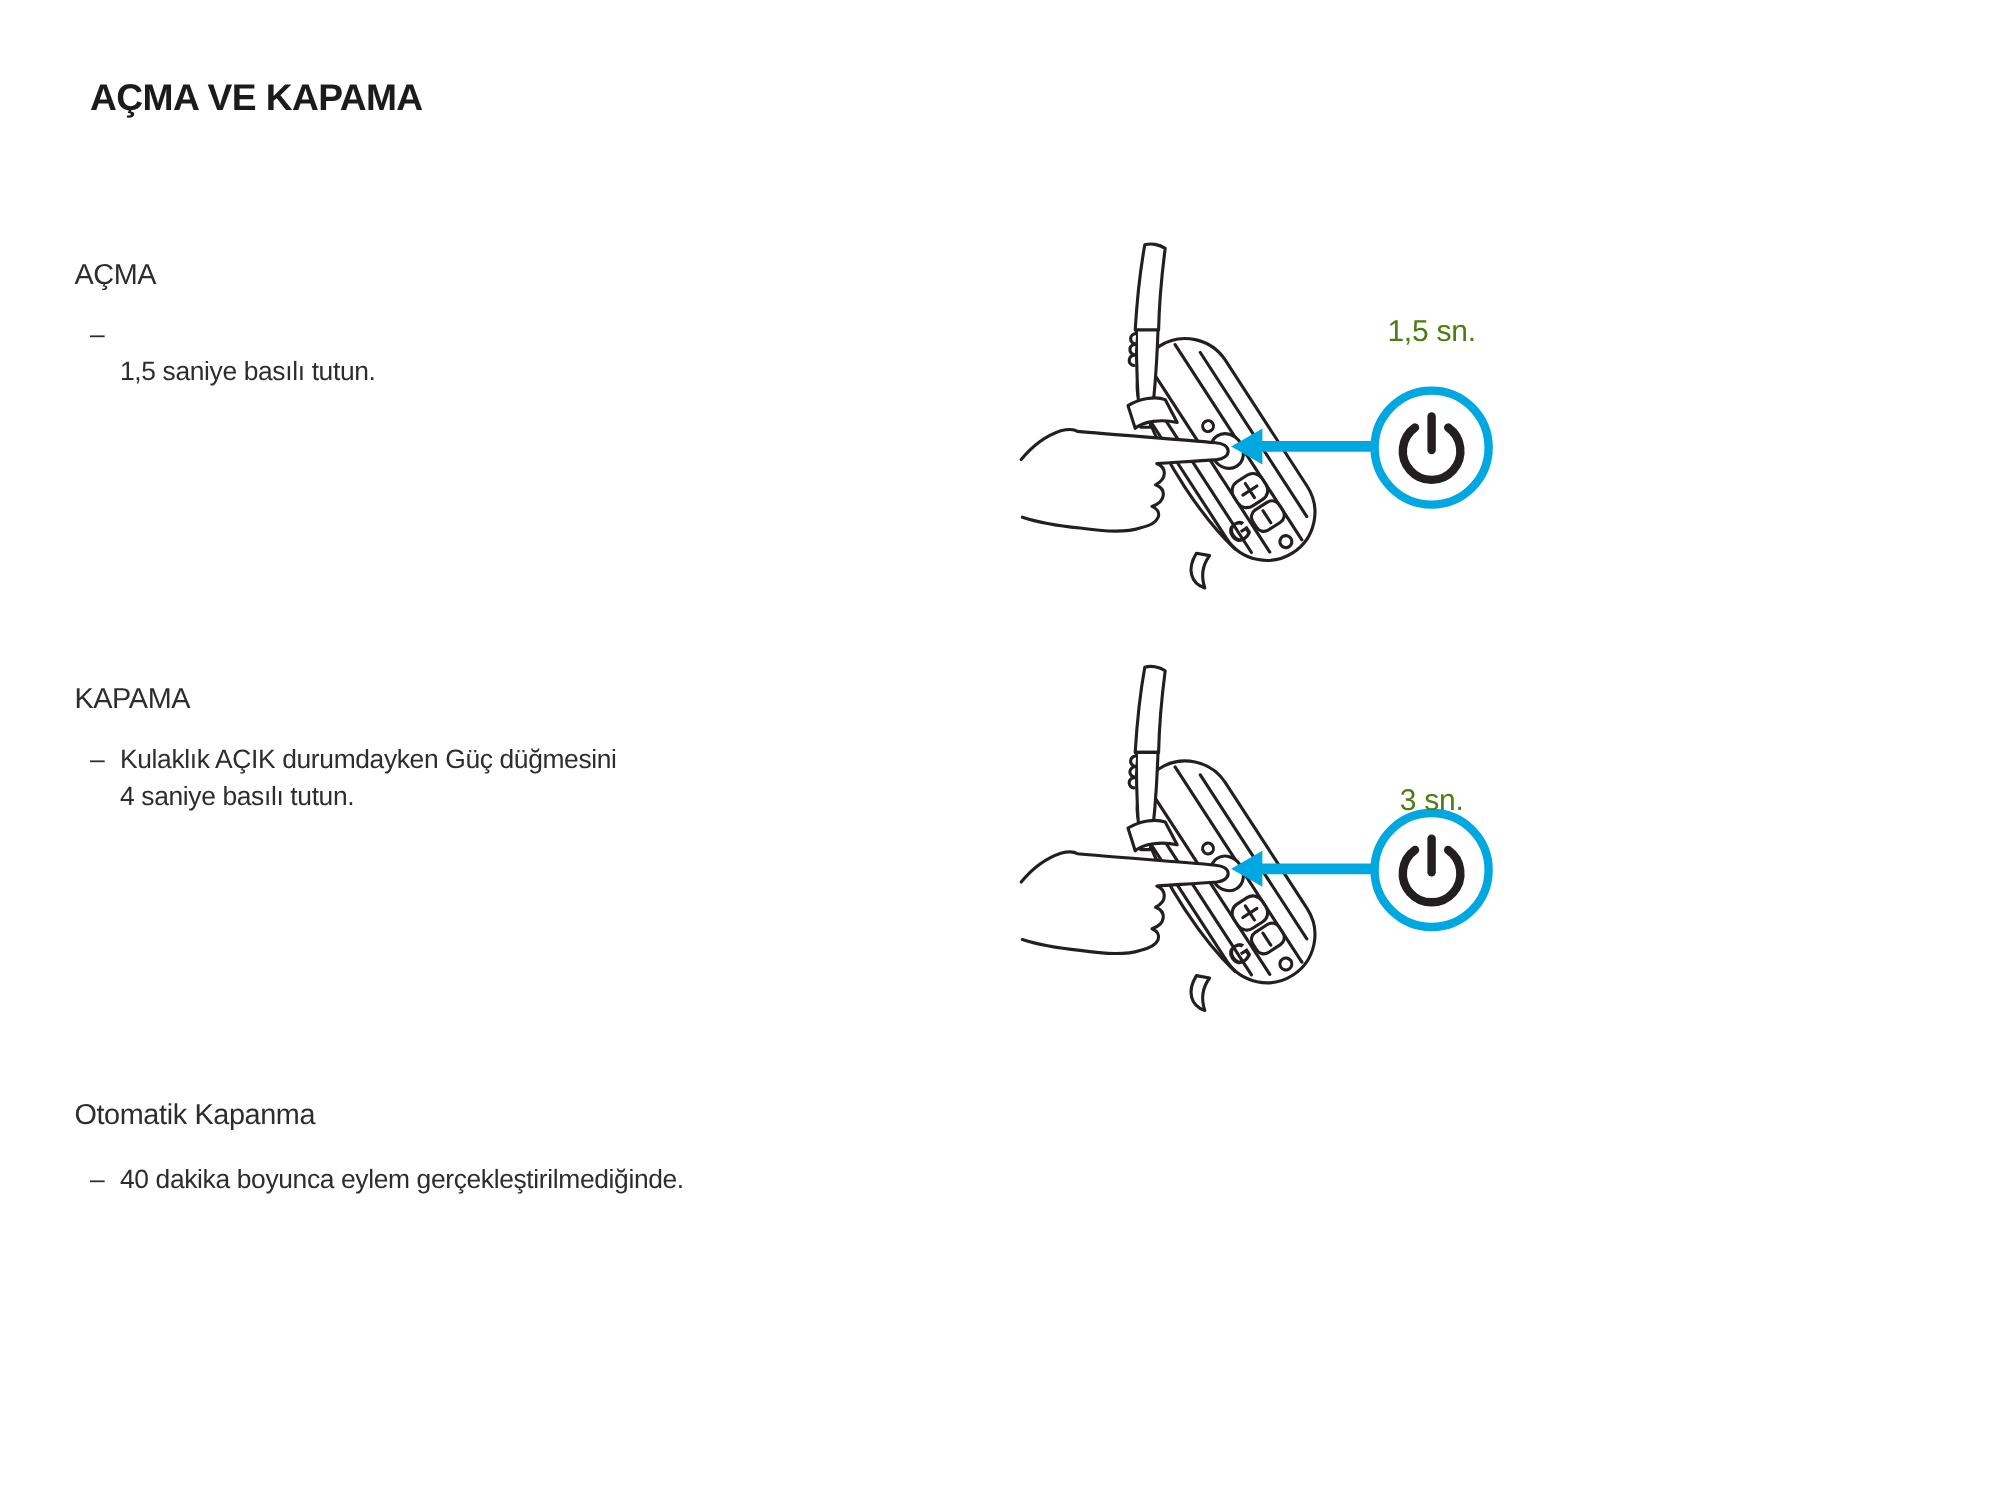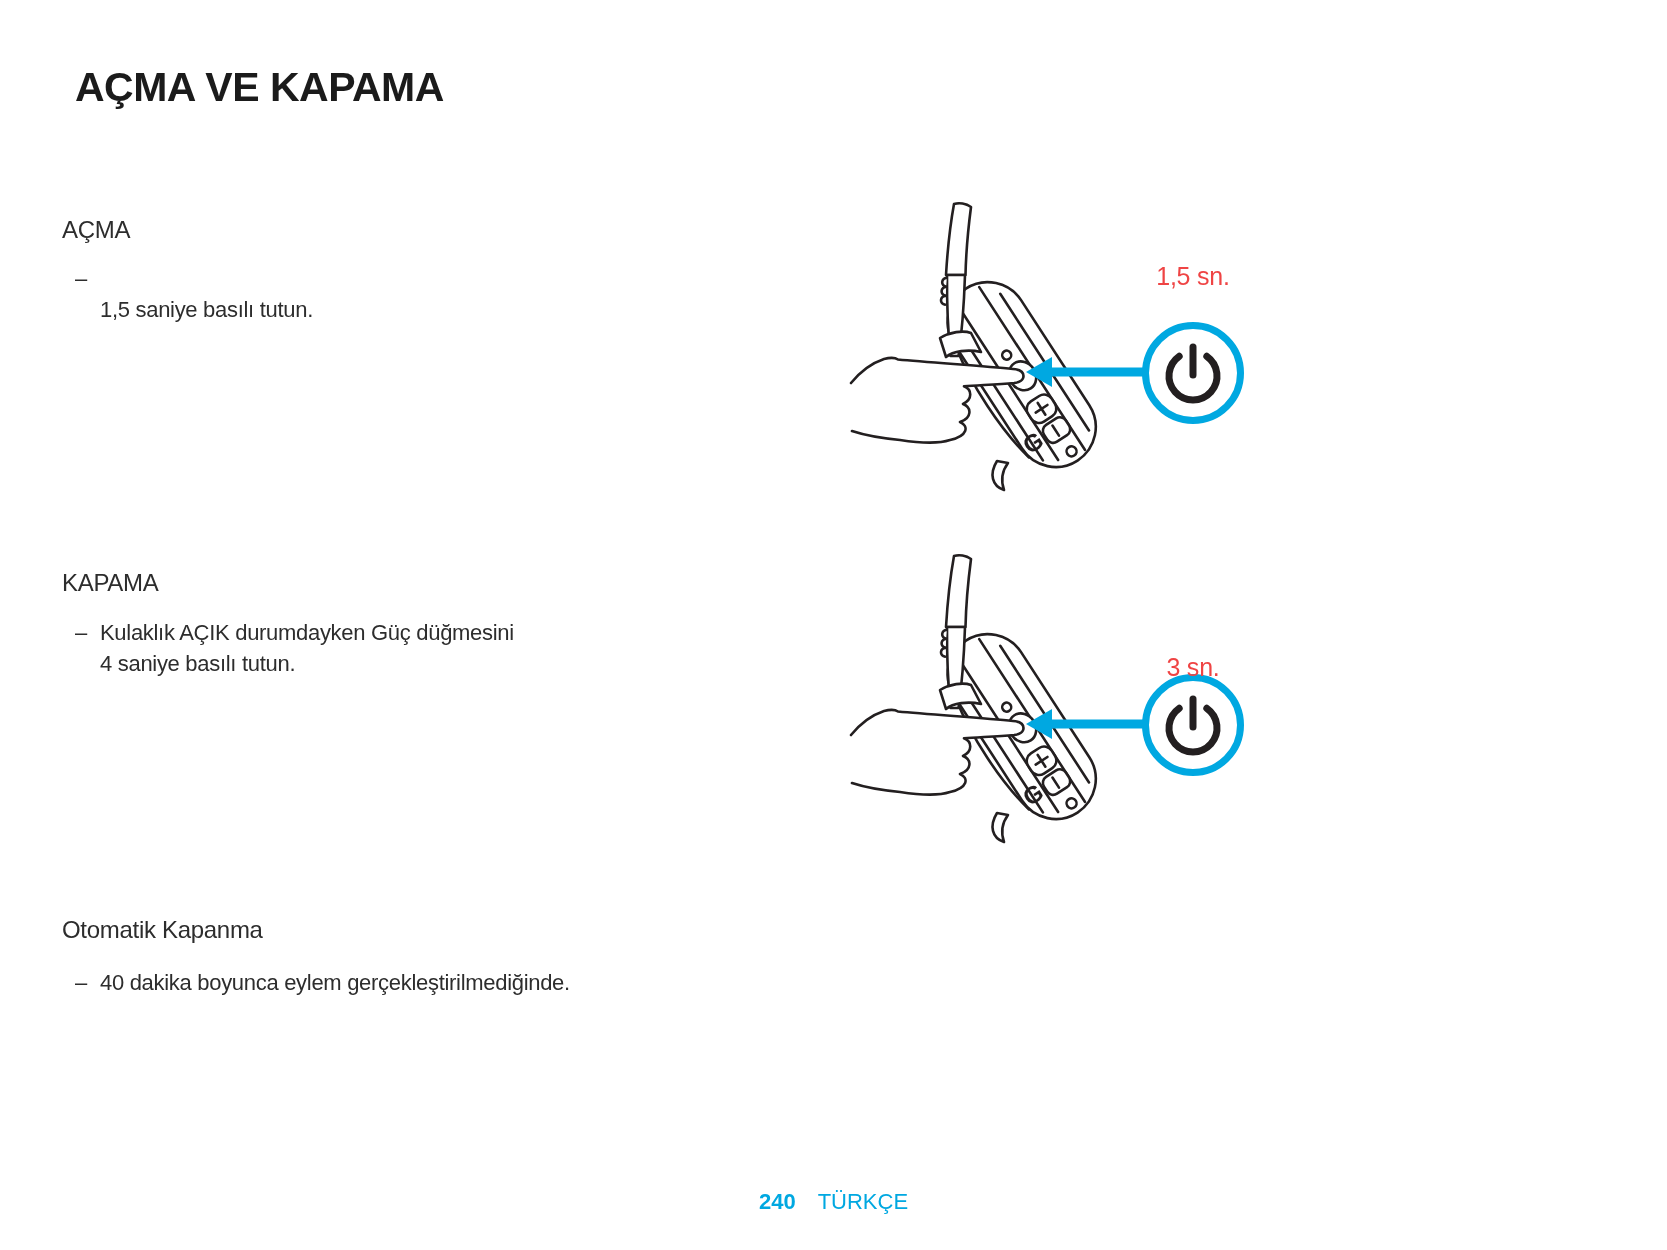--- a/index.html
+++ b/index.html
@@ -2,35 +2,35 @@
 <html style="--accent: #00A8E1; --ink: #231F20; --text: #2D2D2D;"><head>
 <meta charset="utf-8">
 <style>
   html,body{margin:0;padding:0;background:#ffffff;}
   .page{
     position:relative;width:1667px;height:1250px;background:#ffffff;overflow:hidden;
     font-family:"Liberation Sans", sans-serif;color:var(--text,#2D2D2D);
   }
   .title{
     position:absolute;left:75px;top:64px;margin:0;
-    font-size:41px;font-weight:bold;letter-spacing:-0.5px;color:#1b1b1b;
+    font-size:31px;font-weight:bold;letter-spacing:-0.5px;color:#1b1b1b;
   }
   .sec-heading{
     position:absolute;left:62px;font-size:24px;letter-spacing:-0.3px;color:var(--text,#2D2D2D);
   }
   .bullet{
     position:absolute;left:75px;display:flex;align-items:flex-start;
     font-size:22px;letter-spacing:-0.3px;line-height:31px;color:var(--text,#2D2D2D);
   }
   .bullet .dash{width:25px;flex:0 0 25px;}
   .illus{position:absolute;width:460px;height:300px;}
   .illus svg.art{position:absolute;left:0;top:0;width:460px;height:300px;}
   .dur-label{
     position:absolute;left:293px;width:200px;text-align:center;
-    font-size:25px;letter-spacing:-0.2px;color:#ef4444;
+    font-size:25px;letter-spacing:-0.2px;color:#4d7c0f;
   }
   .footer{
     position:absolute;left:0;right:0;top:1189px;
     display:flex;justify-content:center;align-items:baseline;gap:22px;
     font-size:22px;color:var(--accent,#00A8E1);
   }
   .footer .pagenum{font-weight:bold;}
   .hidden-defs{position:absolute;width:0;height:0;overflow:hidden;}
   
   .ink-line{stroke:var(--ink,#231F20);fill:#ffffff;}
@@ -118,18 +118,14 @@
     </svg>
     <div class="dur-label" style="top:89px;margin-top:12px;">3 sn.</div>
   </div>
 
   <div class="sec-heading" style="top:916px;">Otomatik Kapanma</div>
   <div class="bullet" style="top:967px;">
     <span class="dash">–</span>
     <span class="lines"><span>40 dakika boyunca eylem gerçekleştirilmediğinde.</span></span>
   </div>
 
-  <div class="footer">
-    <span class="pagenum">240</span>
-    <span class="lang">TÜRKÇE</span>
-  </div>
 
 </div>
 
 </body></html>

